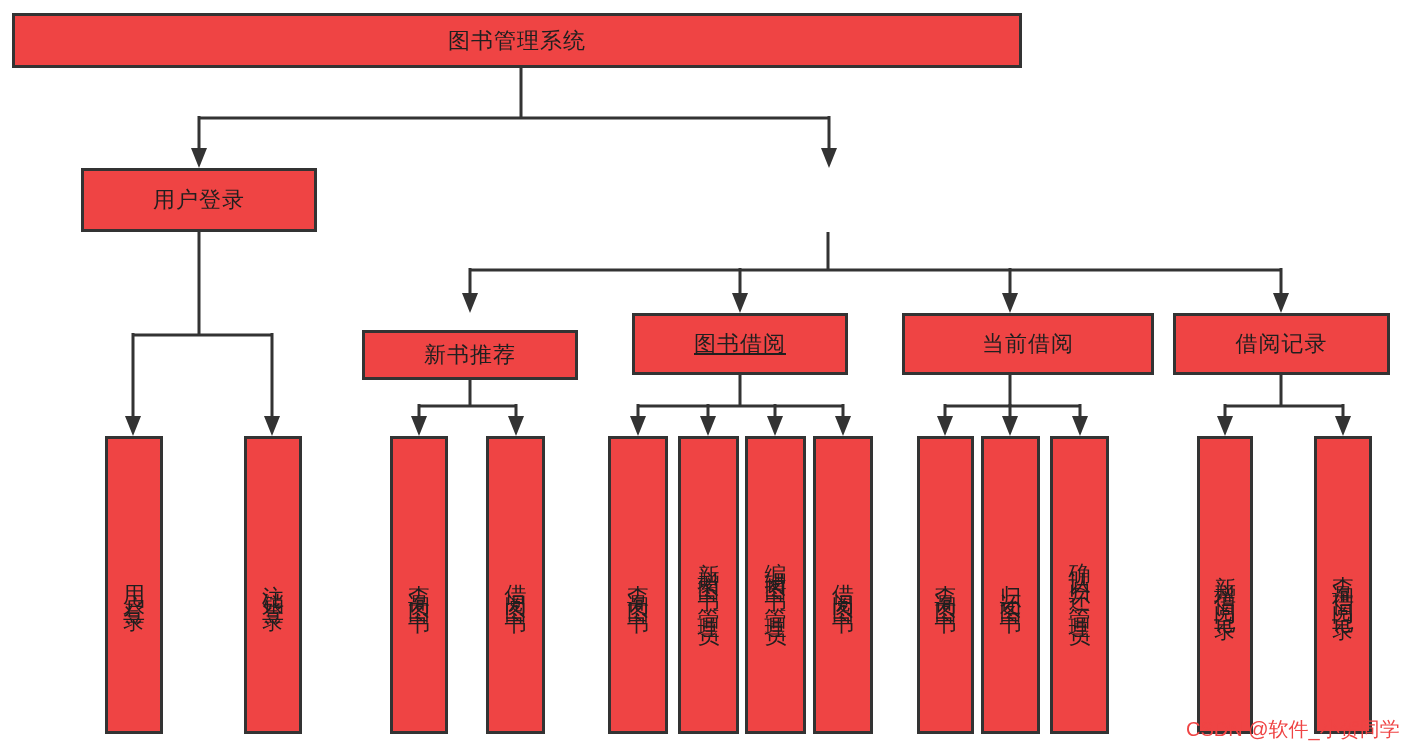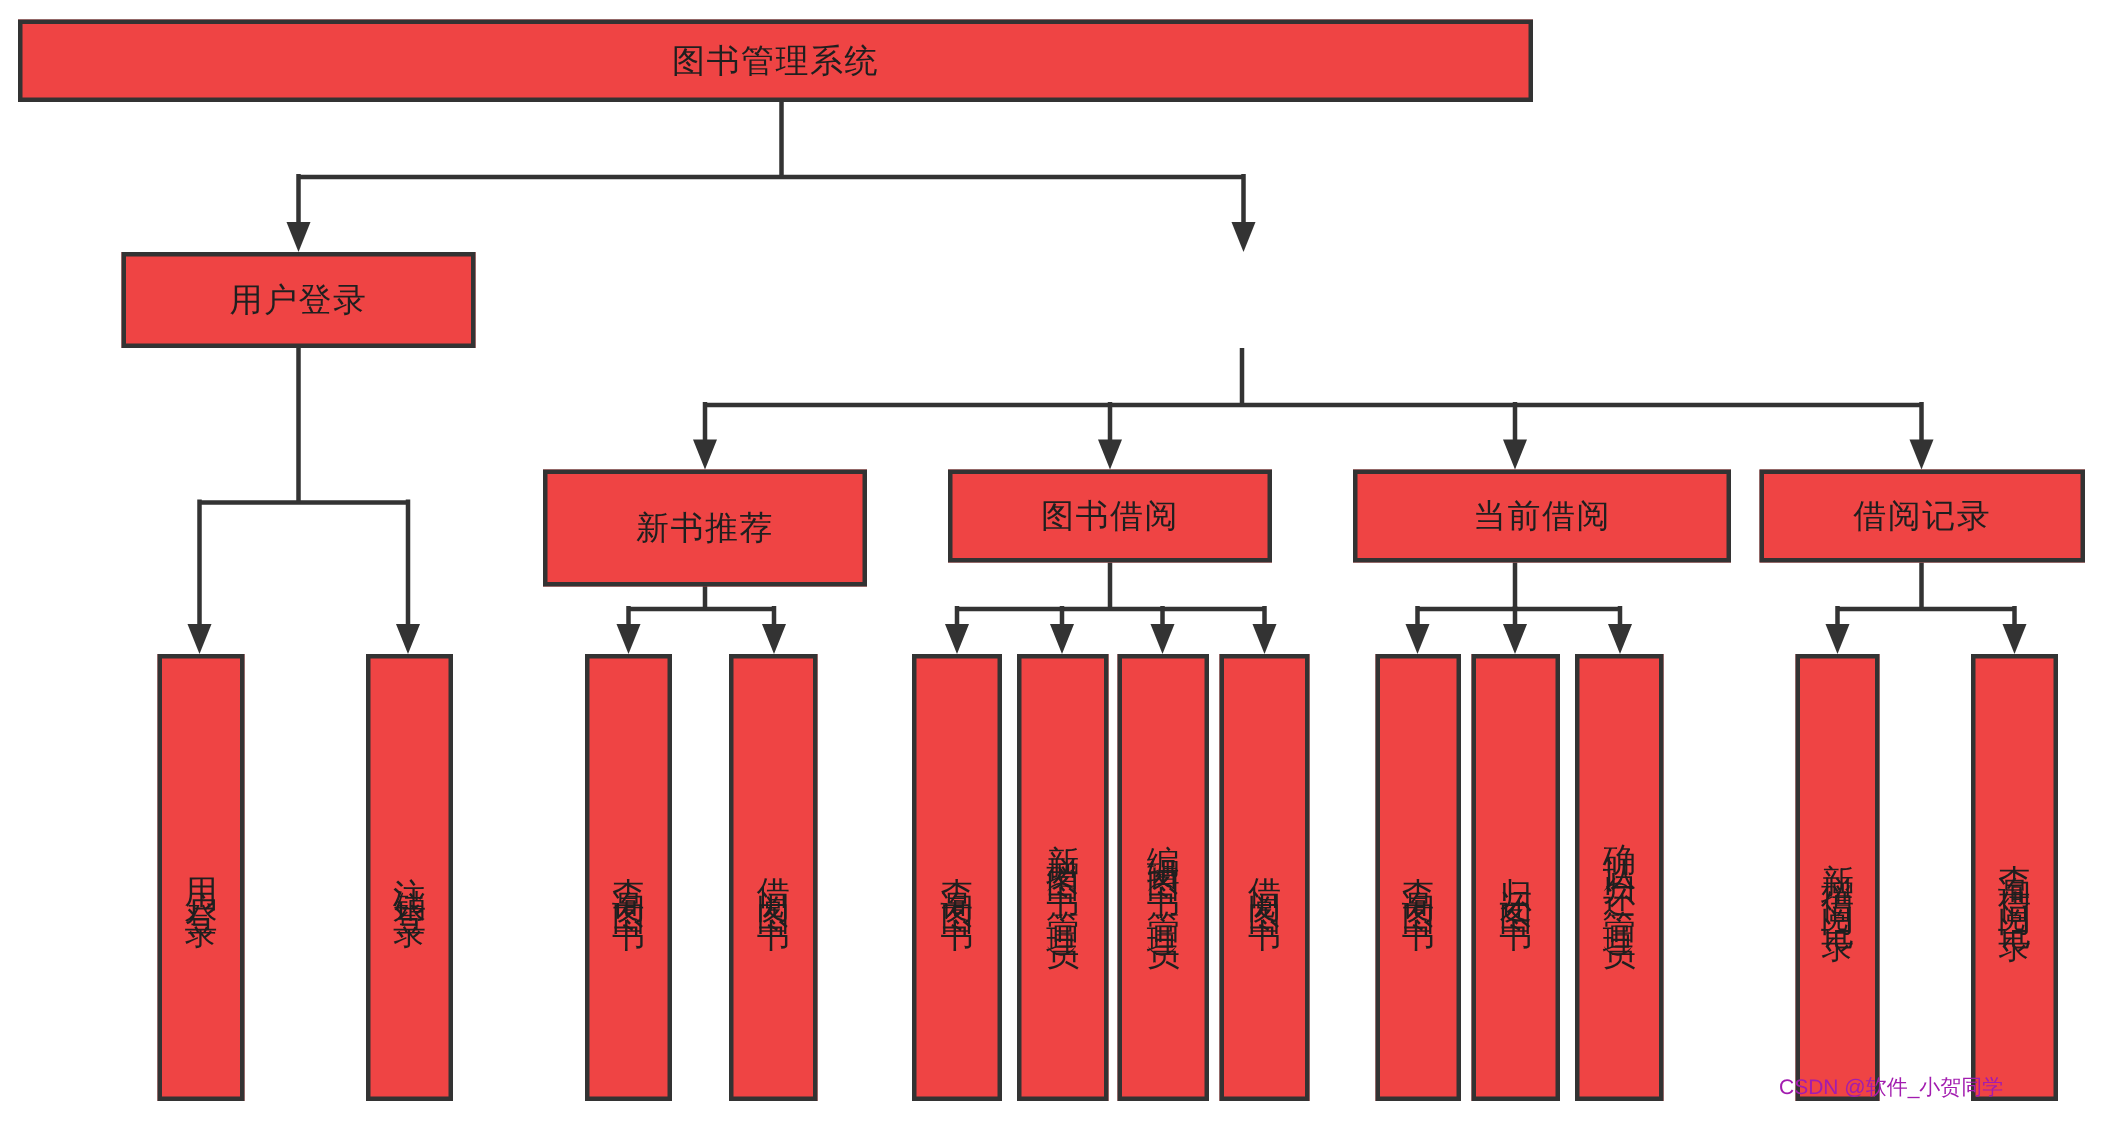--- a/index.html
+++ b/index.html
@@ -48,22 +48,22 @@
     text-orientation: mixed;
     font-size: 22px;
     letter-spacing: 9px;
     line-height: 1;
     color: #1f1f1f;
   }
   .watermark {
     position: absolute;
     left: 1186px;
     top: 716px;
-    font-size: 14px;
-    color: #a21caf;
+    font-size: 20px;
+    color: #ef4444;
     white-space: nowrap;
     z-index: 3;
   }
 </style>
 </head>
 <body>
 
 <div id="stage">
 
   <svg id="connectors" viewBox="0 0 1405 747" xmlns="http://www.w3.org/2000/svg">
@@ -101,22 +101,22 @@
       <polygon points="1072,416 1088,416 1080,436"></polygon>
       <polygon points="1217,416 1233,416 1225,436"></polygon>
       <polygon points="1335,416 1351,416 1343,436"></polygon>
     </g>
   </svg>
 
   <div class="box h" style="left:12px; top:13px; width:1010px; height:55px;">图书管理系统</div>
 
   <div class="box h" style="left:81px; top:168px; width:236px; height:64px;">用户登录</div>
 
-  <div class="box h" style="left:362px; top:313px; width:216px; height:78px;">新书推荐</div>
-  <div class="box h" style="left:632px; top:313px; width:216px; height:62px;">图书借阅</div>
+  <div class="box h" style="left:362px; top:330px; width:216px; height:50px;">新书推荐</div>
+  <div class="box h" style="left:632px; top:313px; width:216px; height:62px;text-decoration:underline;">图书借阅</div>
   <div class="box h" style="left:902px; top:313px; width:252px; height:62px;">当前借阅</div>
   <div class="box h" style="left:1173px; top:313px; width:217px; height:62px;">借阅记录</div>
 
   <div class="box leaf" style="left:105px; width:58px;">
     <span>用户登录</span>
   </div>
   <div class="box leaf" style="left:244px; width:58px;">
     <span>注销登录</span>
   </div>
 

